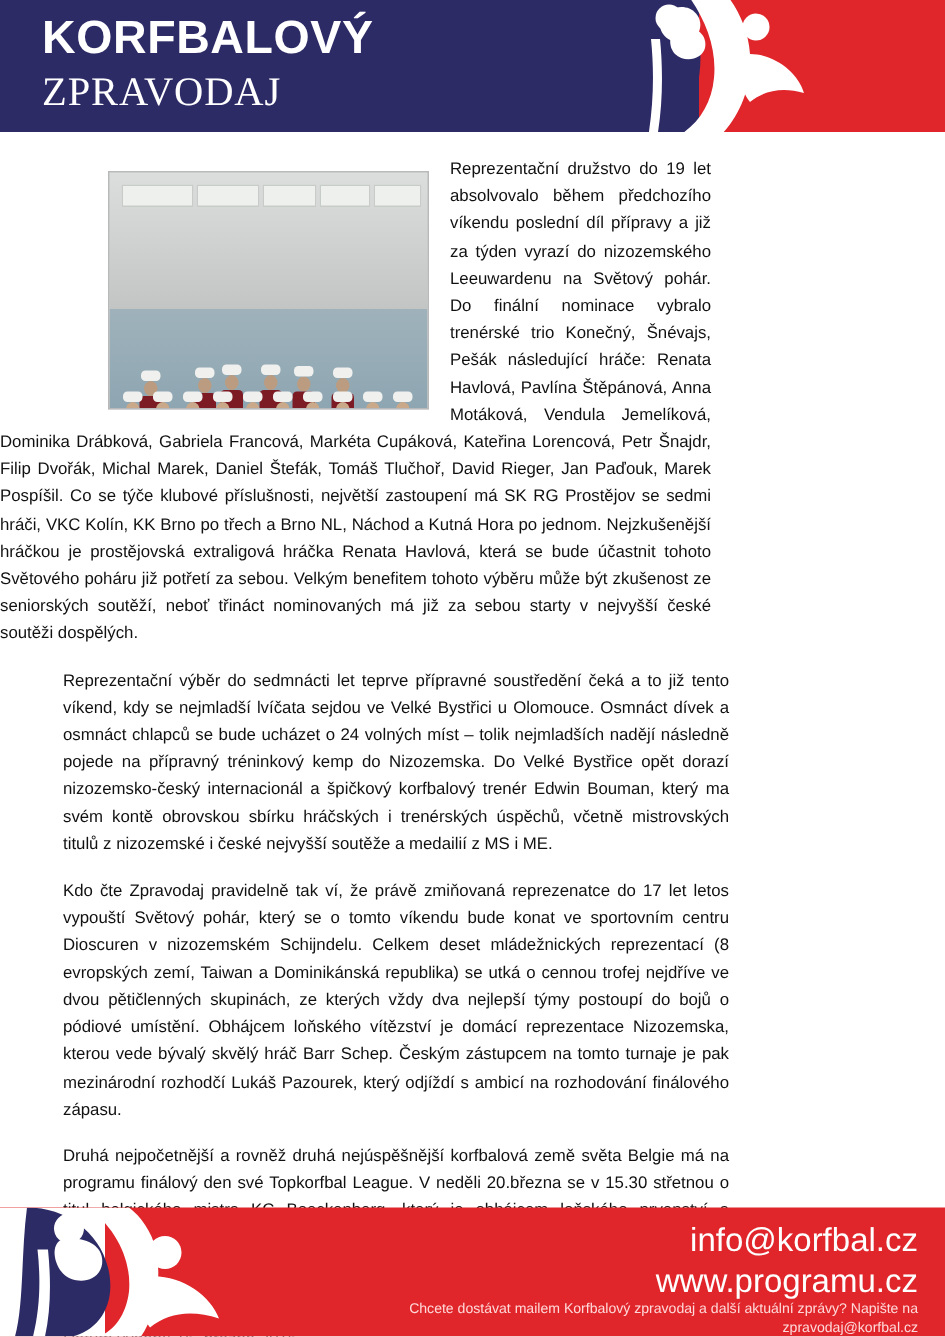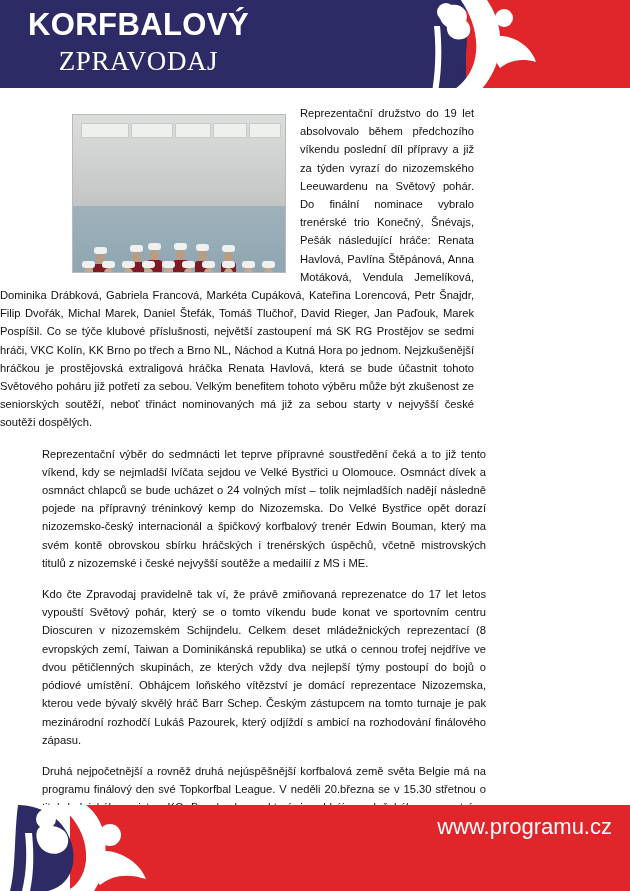--- a/index.html
+++ b/index.html
@@ -30,21 +30,20 @@
     top: 0; left: 0;
     width: 466px;
     height: 88px;
     background: #2d2b66;
   }
   .header-title-wrap {
     position: absolute;
     left: 28px;
     top: 6px;
     z-index: 5;
-    text-align: center;
   }
   .header-title-1 {
     font-size: 31px;
     font-weight: bold;
     color: #ffffff;
     letter-spacing: 0.4px;
     line-height: 38px;
     white-space: nowrap;
   }
   .header-title-2 {
@@ -308,16 +307,21 @@
     <path d="M18,0 C44,0 66,16 72,40 C78,64 66,82 48,86 L10,86 C16,64 14,30 18,0 Z" fill="#2d2b66"></path>
     <path d="M58,0 C76,12 88,34 86,56 C84,72 76,82 66,86 L94,86 C104,72 108,48 104,28 C101,16 94,6 86,0 Z" fill="#ffffff"></path>
     <circle cx="46" cy="14" r="10" fill="#ffffff"></circle>
     <path d="M40,22 C54,18 70,24 68,38 C66,50 50,52 42,44 C36,38 34,26 40,22 Z" fill="#ffffff"></path>
     <path d="M32,28 C34,48 34,68 30,86 L22,86 C27,66 27,46 25,28 Z" fill="#ffffff"></path>
     <circle cx="110" cy="30" r="11" fill="#ffffff"></circle>
     <path d="M98,46 C120,44 140,58 146,74 C128,68 112,70 100,80 C92,70 90,54 98,46 Z" fill="#ffffff"></path>
   </svg>
 
   <div class="footer-contact">
+    <div>info@korfbal.cz</div>
     <div>www.programu.cz</div>
   </div>
 
+  <div class="footer-note">
+    <div class="n1">Chcete dostávat mailem Korfbalový zpravodaj a další aktuální zprávy? Napište na</div>
+    <div class="n2">zpravodaj@korfbal.cz</div>
+  </div>
 </div>
 
 </body></html>

